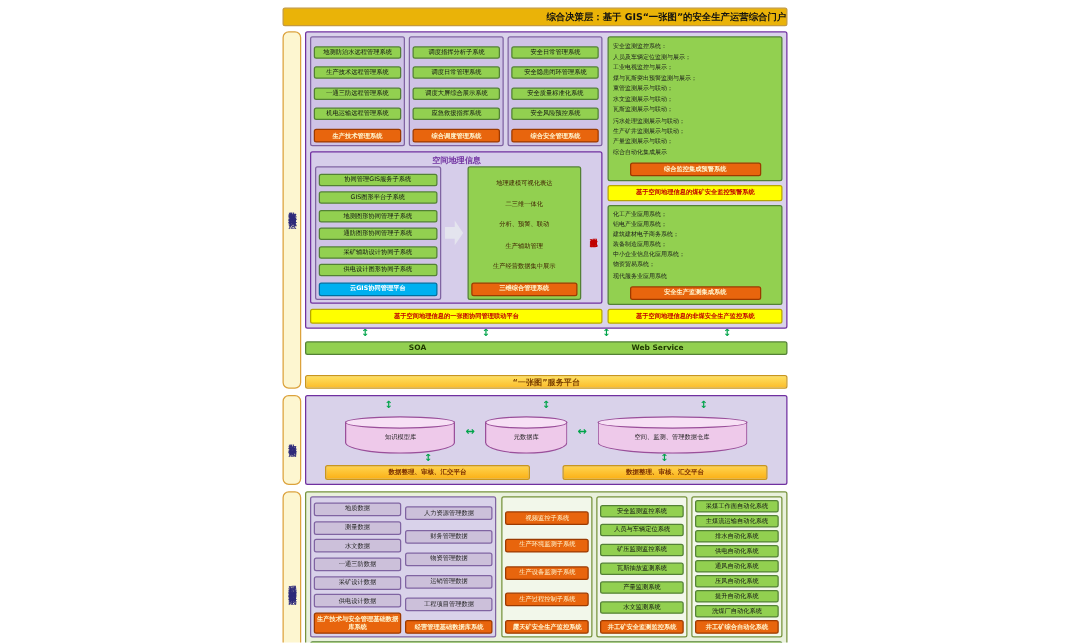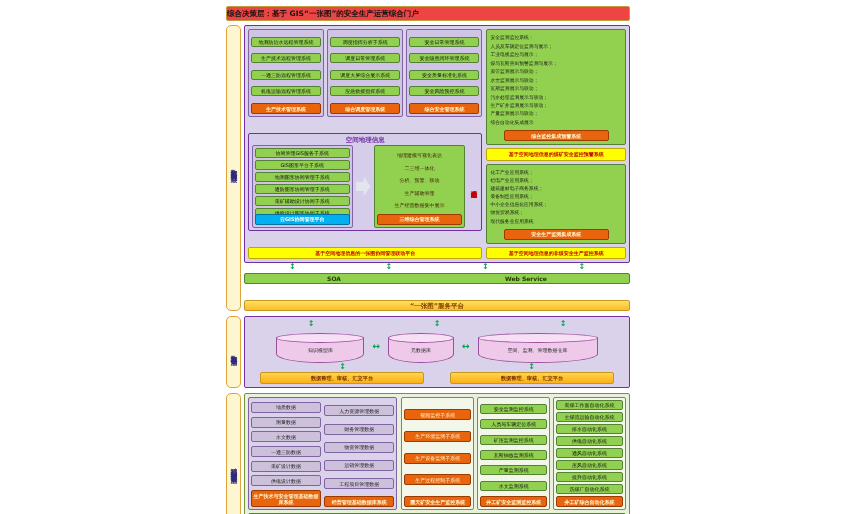--- a/index.html
+++ b/index.html
@@ -1,32 +1,32 @@
 <!DOCTYPE html>
 <html><head>
 <meta charset="utf-8">
 <style>
   *{margin:0;padding:0;box-sizing:border-box;}
   html,body{width:856px;height:514px;background:#ffffff;overflow:hidden;
     font-family:"DejaVu Sans","Liberation Sans",sans-serif;}
   .diagram{width:404px;margin:0 auto;padding-top:6px;}
 
-  .banner{min-height:15px;background:#ef4444;border:1px solid #c49a3f;border-radius:2px;
-    text-align:left;font-size:7.5px;font-weight:bold;color:#111;line-height:13px;}
+  .banner{min-height:15px;background:#eab308;border:1px solid #c49a3f;border-radius:2px;
+    text-align:right;font-size:7.5px;font-weight:bold;color:#111;line-height:13px;}
 
   .layout{display:grid;grid-template-columns:15px 1fr;column-gap:3px;row-gap:5px;margin-top:4px;}
   .rail{writing-mode:vertical-rl;text-orientation:upright;display:flex;align-items:center;justify-content:center;
     background:#fdf6d0;border:1px solid #dca23c;border-radius:5px;font-size:6.5px;font-weight:bold;
     color:#2e2a7a;letter-spacing:1px;}
 
   .panel{border:1px solid #7030a0;background:#d9d2ea;border-radius:2px;}
 
   
   .integration{height:238px;padding:3px;display:flex;gap:4px;}
-  .int-left{flex:1.68;display:flex;flex-direction:column;gap:16px;min-width:0;}
+  .int-left{flex:1.68;display:flex;flex-direction:column;gap:4px;min-width:0;}
   .int-right{flex:1;display:flex;flex-direction:column;gap:3px;min-width:0;}
   .app-row{display:flex;gap:3px;height:88px;}
   .app-box{flex:1;background:#cfc3e6;border:1px solid #8064a2;border-radius:2px;padding:2px;
     display:flex;flex-direction:column;gap:2px;min-width:0;}
   .vlist{flex:1;display:flex;flex-direction:column;gap:2px;justify-content:space-evenly;min-height:0;}
   .pill-green{background:#92d050;border:1px solid #538135;border-radius:2px;font-size:5px;line-height:1.2;
     text-align:center;padding:1px 0;color:#111;}
   .pill-orange{background:#e8650d;border:1px solid #9c3a00;border-radius:2px;font-size:5px;line-height:1.2;
     text-align:center;padding:1.5px 1px;color:#fff6d0;font-weight:bold;}
   .item-pill{font-weight:normal;}

